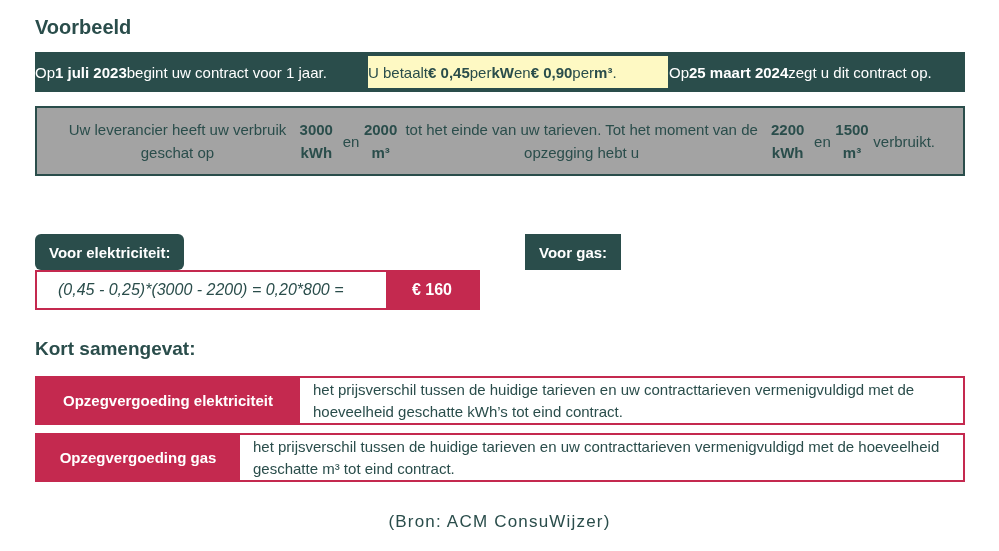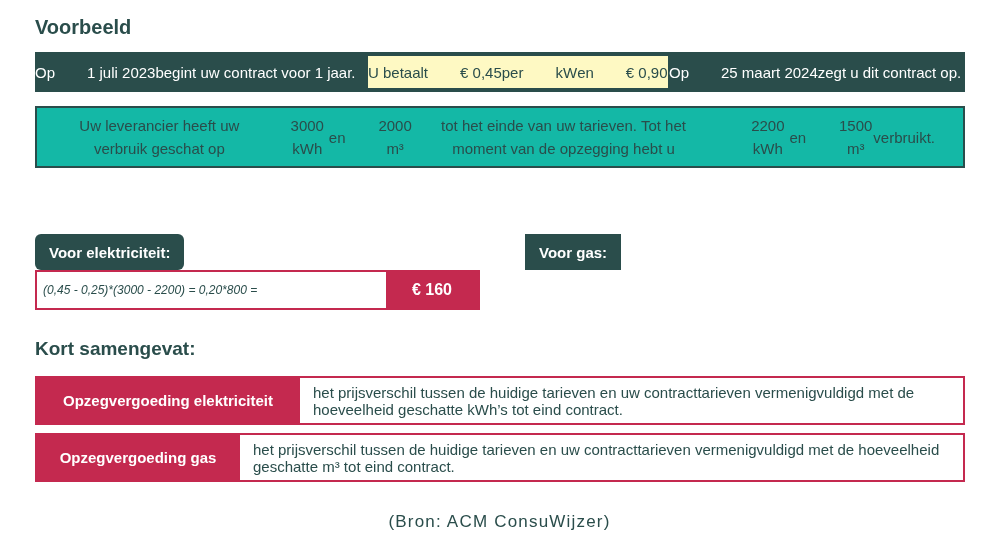--- a/index.html
+++ b/index.html
@@ -16,57 +16,57 @@
 
   
   .timeline{position:absolute;left:35px;top:52px;width:930px;height:40px;display:flex;background:var(--teal);}
   .tl-seg{display:flex;align-items:center;justify-content:flex-start;font-size:15px;white-space:nowrap;}
   .tl-teal{background:var(--teal);color:#fff;}
   .tl-seg-1{width:332px;}
   .tl-white{width:302px;background:#fef9c3;color:var(--teal);margin:3px 0;border:1px solid var(--teal);}
   .tl-seg-3{width:296px;}
 
   
-  .estimate-box{position:absolute;left:35px;top:106px;width:930px;height:62px;border:2px solid var(--teal);
+  .estimate-box{position:absolute;left:35px;top:106px;width:930px;height:70px;border:2px solid var(--teal);
     display:flex;align-items:center;justify-content:center;text-align:center;padding:0 28px;
-    font-size:15px;line-height:23px;color:var(--teal);background:#14b8a6;}
+    font-size:15px;line-height:23px;color:var(--teal);background:#a3a3a3;}
 
   .section-heading{position:absolute;left:35px;font-size:19px;font-weight:bold;color:var(--teal);}
   .fee-heading{top:194px;}
   .summary-heading{top:338px;}
 
   
   .fee-label{position:absolute;top:234px;height:36px;display:inline-flex;align-items:center;
     background:var(--teal);color:#fff;font-size:15px;font-weight:bold;padding:0 14px;}
   .fee-label-elec{left:35px;border-radius:6px;}
   .fee-label-gas{left:525px;}
   .fee-row{position:absolute;top:270px;height:40px;border:2px solid var(--crimson);display:flex;background:#fff;}
   .fee-row-elec{left:35px;width:445px;}
   .fee-row-gas{left:525px;width:434px;}
-  .fee-formula{flex:1;display:flex;align-items:center;padding-left:6px;font-style:italic;
-    font-size:12px;color:var(--teal);white-space:nowrap;}
+  .fee-formula{flex:1;display:flex;align-items:center;padding-left:21px;font-style:italic;
+    font-size:16px;color:var(--teal);white-space:nowrap;}
   .fee-amount{width:92px;background:var(--crimson);color:#fff;font-weight:bold;font-size:16px;
     display:flex;align-items:center;justify-content:center;}
 
   
   .summary-row{position:absolute;left:35px;width:930px;height:49px;border:2px solid var(--crimson);
     display:flex;background:#fff;}
   .summary-row-1{top:376px;}
   .summary-row-2{top:433px;}
   .summary-label{background:var(--crimson);color:#fff;font-weight:bold;font-size:15px;
     display:flex;align-items:center;justify-content:center;margin:-1px;padding:0 10px;}
   .summary-label-1{width:264px;}
   .summary-label-2{width:204px;}
   .summary-text{flex:1;display:flex;align-items:center;padding:6px 14px;font-size:15px;
-    line-height:17px;color:var(--teal);}
+    line-height:22px;color:var(--teal);}
 
   .source-caption{position:absolute;left:0;top:512px;width:100%;text-align:center;
     font-size:17px;letter-spacing:1.2px;color:var(--teal);}
 
-  b{font-weight:normal;margin-left:32px;}
+  b{font-weight:bold;}
 </style>
 </head>
 <body>
 
 <div class="canvas">
 
   <h1 class="page-title">Voorbeeld</h1>
 
   <div class="timeline">
     <div class="tl-seg tl-teal tl-seg-1">

